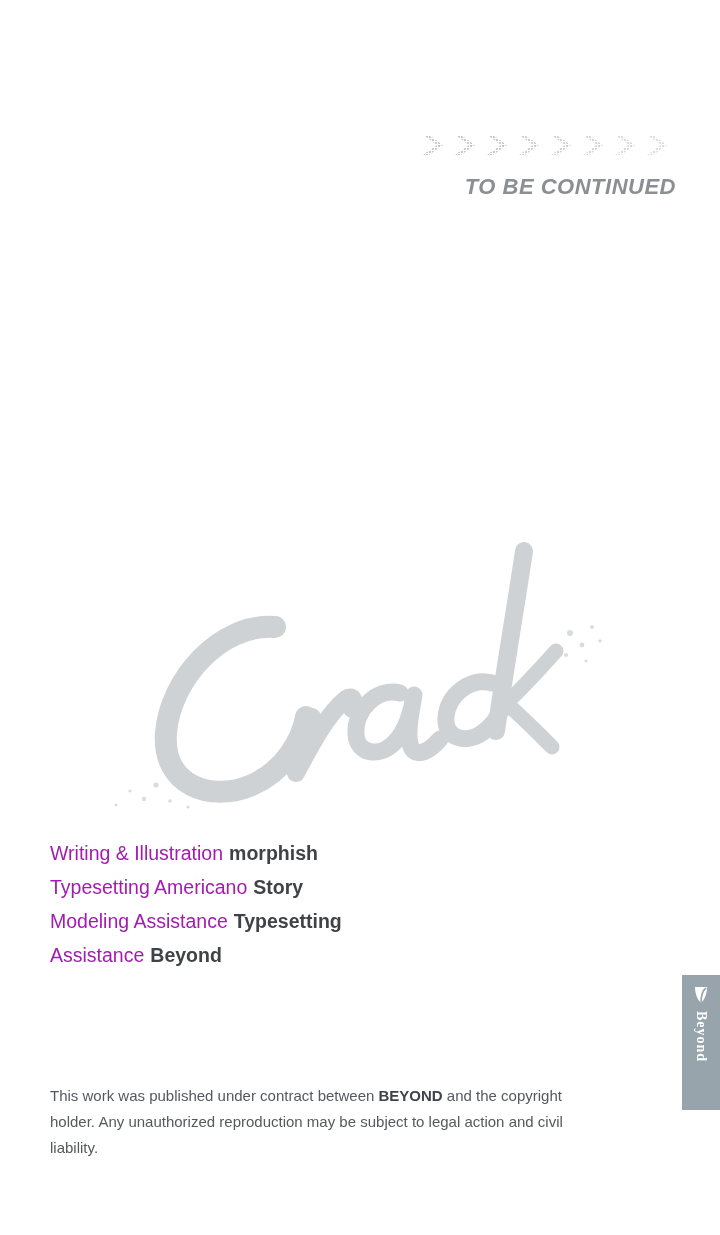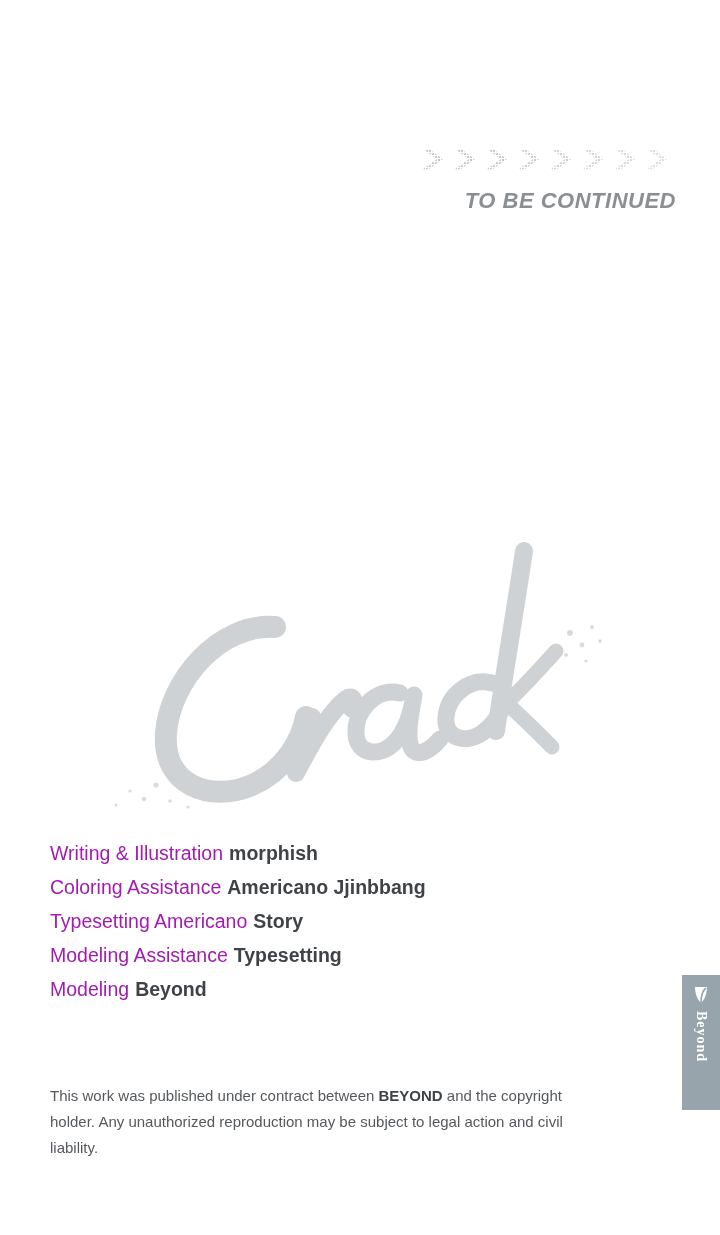--- a/index.html
+++ b/index.html
@@ -12,21 +12,21 @@
     height: 1235px;
     position: relative;
     overflow: hidden;
     font-family: "Liberation Sans", sans-serif;
     color: #4a4a4a;
   }
 
   
   .tbc-block {
     position: absolute;
-    top: 142px;
+    top: 128px;
     right: 44px;
     width: 380px;
     text-align: right;
   }
   .chevron-row {
     display: flex;
     justify-content: flex-end;
     align-items: center;
     height: 34px;
     gap: 2px;
@@ -245,30 +245,27 @@
         <circle cx="16" cy="350" r="1.4"></circle>
     </g>
   </svg>
 </div>
 
 <div class="credits">
   <div class="credit-line">
     <span class="credit-role">Writing &amp; Illustration</span><span class="credit-name">morphish</span>
   </div>
   <div class="credit-line">
-    <span class="credit-role">Coloring Assistance</span><span class="credit-name">Americano Jjinbbang</span>
-  </div>
-  <div class="credit-line">
     <span class="credit-role">Typesetting Americano</span><span class="credit-name">Story</span>
   </div>
   <div class="credit-line">
     <span class="credit-role">Modeling Assistance</span><span class="credit-name">Typesetting</span>
   </div>
   <div class="credit-line">
-    <span class="credit-role">Modeling</span><span class="credit-name">Beyond</span>
+    <span class="credit-role">Assistance</span><span class="credit-name">Beyond</span>
   </div>
 </div>
 
 <div class="legal">
   <span>This work was published under contract between </span><b>BEYOND</b><span> and the copyright holder. Any unauthorized reproduction may be subject to legal action and civil liability.</span>
 </div>
 
 <div class="pub-tab">
   <span class="pub-mark">
     <svg viewBox="0 0 16 20">

